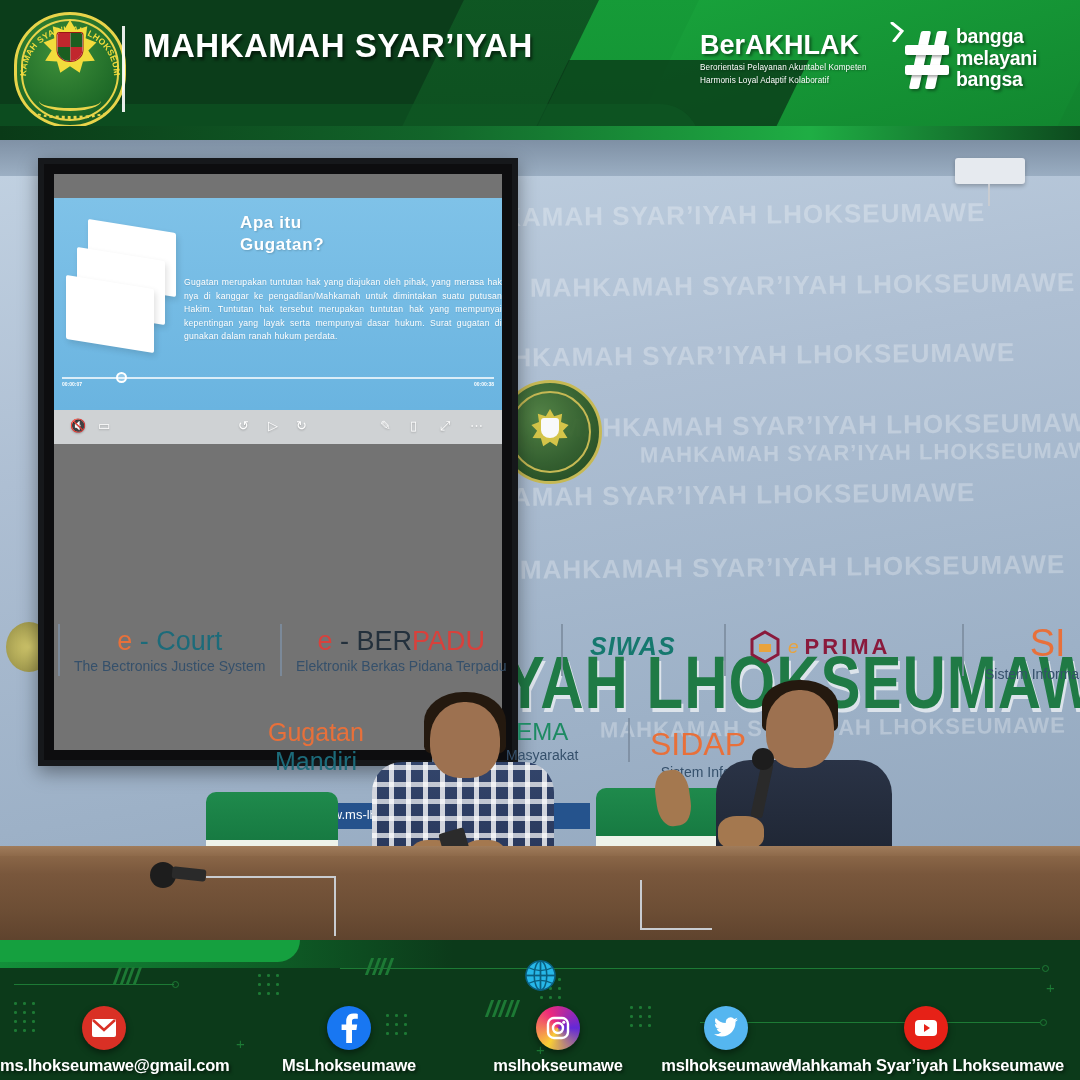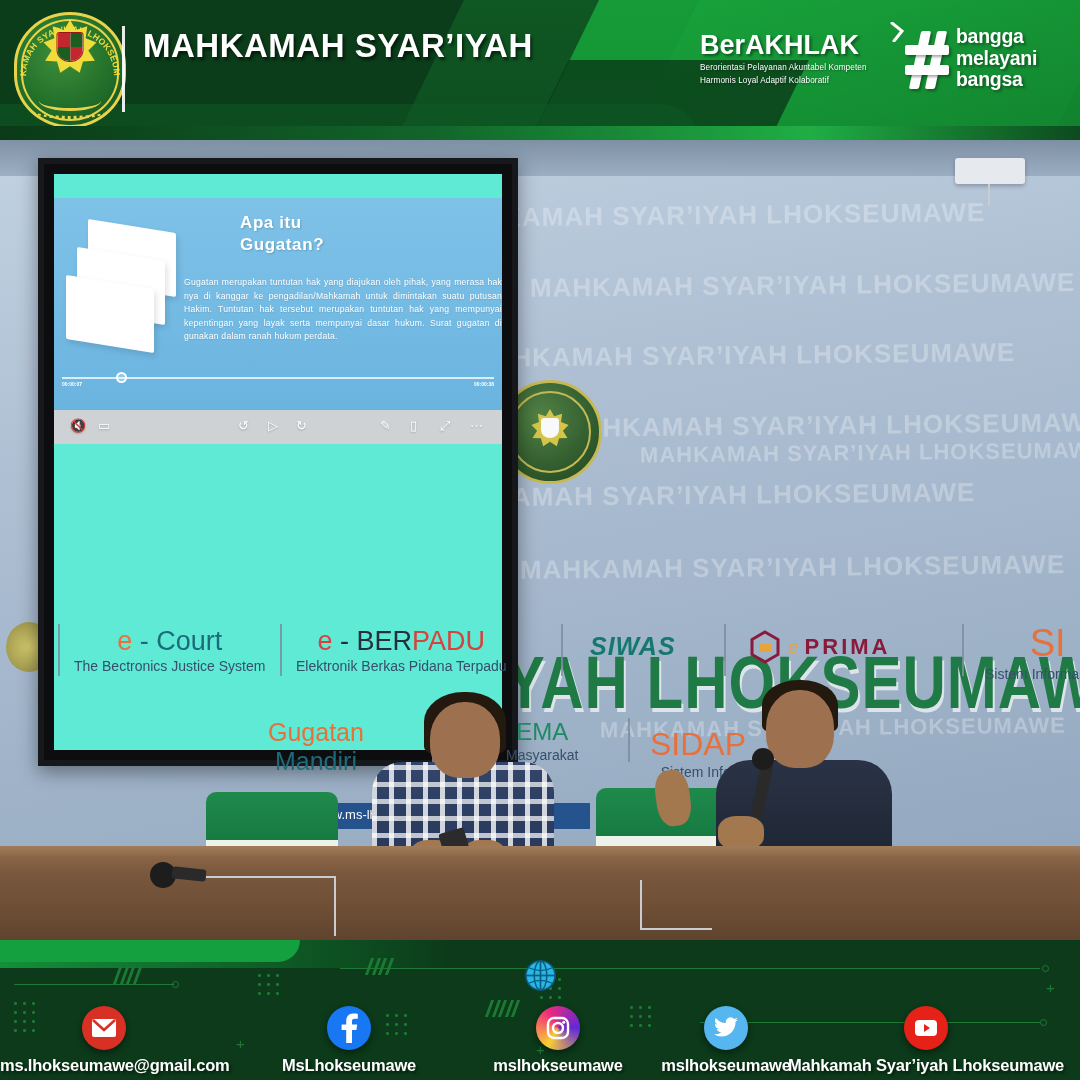--- a/index.html
+++ b/index.html
@@ -87,21 +87,21 @@
   .ceiling { position:absolute; left:0; top:0; width:1080px; height:36px;
     background:linear-gradient(180deg,#6f8196,#93a7bc); opacity:.8; }
   .ac-unit { position:absolute; left:955px; top:18px; width:70px; height:26px;
     background:#e6eaef; border-radius:3px; box-shadow:0 2px 4px rgba(0,0,0,.25); }
   .ac-cord { position:absolute; left:988px; top:44px; width:2px; height:22px; background:#aab4c0; }
 
   
   .screen-frame { position:absolute; left:38px; top:18px; width:480px; height:608px;
     background:#0d0d0f; border:6px solid #16181b; box-shadow:0 6px 18px rgba(0,0,0,.4); }
   .screen-in { position:absolute; left:10px; top:10px; right:10px; bottom:10px;
-    background:#5eead4; }
+    background:#737373; }
   .slide { position:absolute; left:0; top:24px; width:100%; height:212px;
     background:linear-gradient(180deg,#7fc2e8,#6ab4e0); overflow:hidden; }
   .slide-title { position:absolute; left:186px; top:14px; color:#fff; font-weight:bold;
     font-size:17px; line-height:22px; letter-spacing:.6px;
     text-shadow:1px 1px 2px rgba(0,0,0,.18); }
   .slide-body { position:absolute; left:130px; top:78px; width:318px; color:#fff;
     font-size:8.6px; line-height:13.6px; text-align:justify; letter-spacing:.25px;
     text-shadow:0 1px 1px rgba(0,0,0,.12); }
   .slide-cards { position:absolute; left:12px; top:28px; width:130px; height:140px; }
   .slide-cards b { position:absolute; display:block; background:#fff; border-radius:2px;

